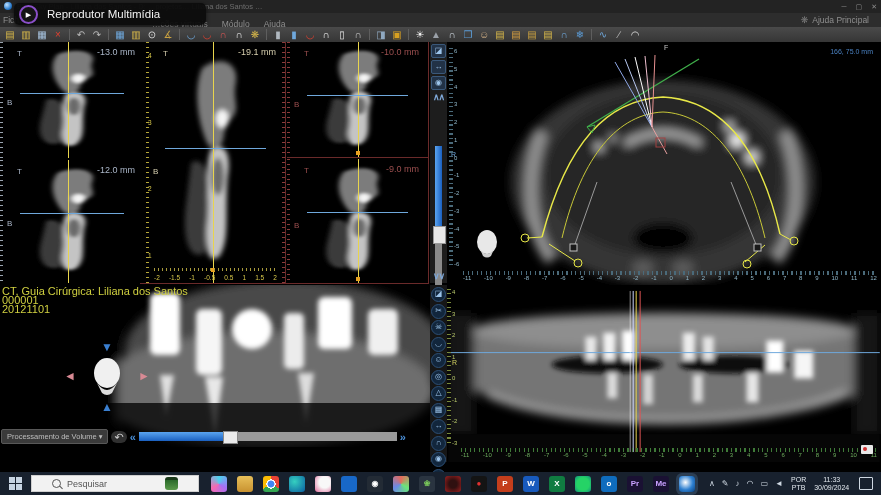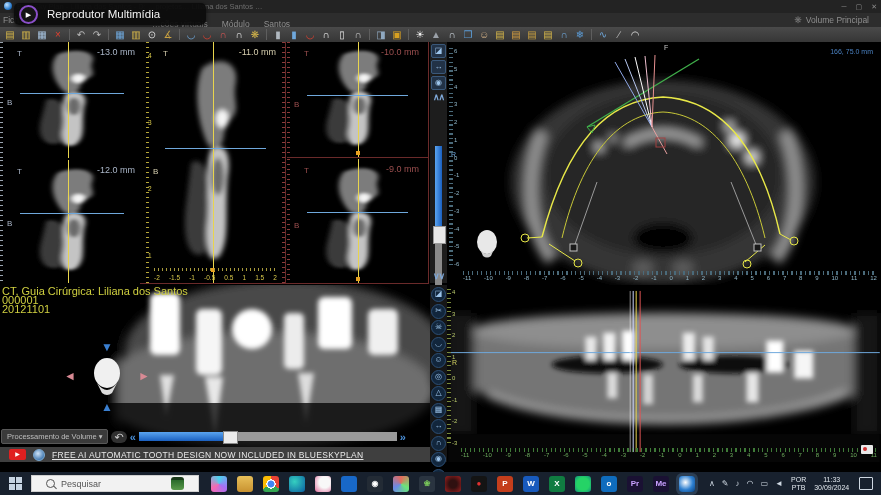--- a/index.html
+++ b/index.html
@@ -109,21 +109,21 @@
   .bannerlink{color:#e8e8e8;font-size:8.5px;text-decoration:underline;letter-spacing:.3px;}
   .density{position:absolute;left:0;top:462px;width:881px;height:10px;background:#2c2c2c;}
   .density span{position:absolute;right:28px;top:1px;color:#b8b8b8;font-size:7.5px;}
 
   
   .taskbar{position:absolute;left:0;top:472px;width:881px;height:23px;background:#18212e;
     display:flex;align-items:center;}
   .start{width:14px;height:14px;margin-left:9px;display:grid;grid-template-columns:6px 6px;grid-gap:1px;flex:0 0 auto;}
   .start i{background:#c7d4e2;width:6px;height:6px;display:block;}
   .searchbox{width:168px;height:17px;background:#f2f2f2;border:1px solid #cfcfcf;margin-left:8px;
-    display:flex;align-items:center;gap:6px;padding:0 14px;box-sizing:border-box;flex:0 0 auto;}
+    display:flex;align-items:center;gap:6px;padding:0 20px;box-sizing:border-box;flex:0 0 auto;}
   .mag{width:7px;height:7px;border:1.4px solid #555;border-radius:50%;position:relative;flex:0 0 auto;}
   .mag::after{content:"";position:absolute;width:4px;height:1.4px;background:#555;transform:rotate(45deg);right:-3px;bottom:-1px;}
   .searchtxt{color:#555;font-size:9px;flex:1;}
   .frank{width:13px;height:13px;border-radius:3px;background:linear-gradient(#2a6a2a,#5a9a4a);
     border-top:3px solid #1a3a1a;box-sizing:border-box;flex:0 0 auto;}
   .apps{display:flex;align-items:center;gap:10px;margin-left:12px;flex:0 0 auto;}
   .tki{width:16px;height:16px;border-radius:3px;display:flex;align-items:center;justify-content:center;
     font-size:8px;font-weight:bold;color:#fff;flex:0 0 auto;}
   .tki.active{box-shadow:0 0 0 3px rgba(120,170,220,.22);}
   .tray{display:flex;align-items:center;gap:7px;margin-left:14px;flex:0 0 auto;}
@@ -140,24 +140,24 @@
     <span class="appdot"></span><span>Blue Sky Plan  -  Liliana dos Santos  -  D: …projetos… Liliana dos Santos …</span>
     <span class="winctl">
         <span class="wci">─</span>
         <span class="wci">▢</span>
         <span class="wci">✕</span>
       </span>
   </div>
 
   <div class="menubar">
     <span class="menu-left">Fich.</span>
-    <span class="menu-items"><span class="mi">…ções virtuais</span><span class="mi">Módulo</span><span class="mi">Santos</span></span>
+    <span class="menu-items"><span class="mi">…ções virtuais</span><span class="mi">Módulo</span><span class="mi">Ajuda</span></span>
     <span class="model-sel">
       <span class="gear">❋</span>
-      <span>Volume Principal</span>
+      <span>Ajuda Principal</span>
     </span>
   </div>
 
   <div class="overlay-pill">
     <span class="play">▶</span>
     <span class="ovtitle">Reprodutor Multimídia</span>
   </div>
 
   <div class="toolbar">
       <span class="tbi" style="color: rgb(216, 184, 74);">▤</span>
@@ -258,21 +258,21 @@
         <span>-1.5</span>
         <span>-1</span>
         <span>-0.5</span>
         <span>0.5</span>
         <span>1</span>
         <span>1.5</span>
         <span>2</span>
       </div>
     <span class="lblT" style="color: rgb(214, 206, 174);">T</span>
     <span class="lblB" style="top: 52%; color: rgb(214, 206, 174);">B</span>
-    <span class="depth" style="color: rgb(214, 206, 174);">-11.0 mm</span>
+    <span class="depth" style="color: rgb(214, 206, 174);">-19.1 mm</span>
   </div>
 
   <div class="cspanel" style="left:287px;top:42px;width:141px;height:115px;">
     <svg viewBox="0 0 100 200" preserveAspectRatio="none">
         <use href="#jaw"></use>
       </svg>
     <div class="tickl" style="--tc:#8a3a3a"></div>
     <div class="vl" style="left:50%"></div>
     <div class="hl" style="top:46%"></div>
     <div class="omark" style="left:calc(50% - 2px);bottom:2px;"></div>
@@ -537,25 +537,20 @@
         <span>6</span>
         <span>7</span>
         <span>8</span>
         <span>9</span>
         <span>10</span>
         <span>11</span>
       </div>
     <span class="snapshot"></span>
   </div>
 
-  <div class="banner">
-    <span class="yt">▶</span>
-    <span class="globe"></span>
-    <span class="bannerlink">FREE AI AUTOMATIC TOOTH DESIGN NOW INCLUDED IN BLUESKYPLAN</span>
-  </div>
 
 
   <div class="taskbar">
     <span class="start">
         <i></i>
         <i></i>
         <i></i>
         <i></i>
       </span>
     <span class="searchbox">

